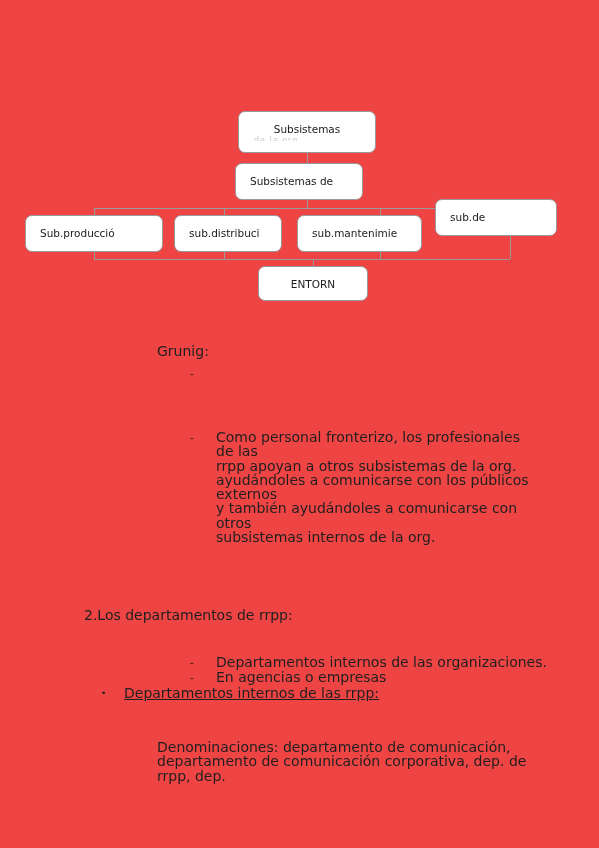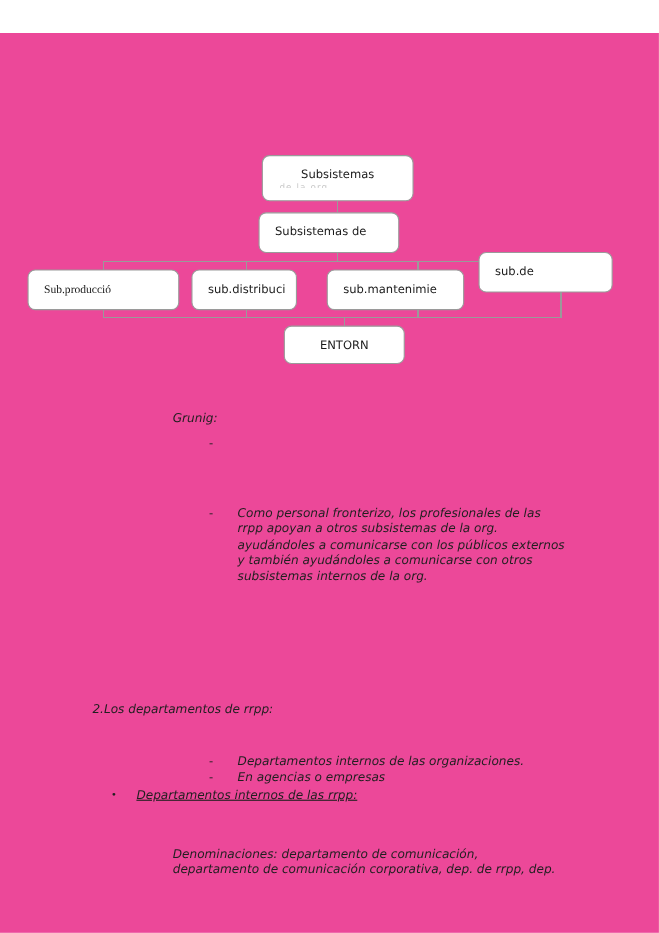--- a/index.html
+++ b/index.html
@@ -12,22 +12,21 @@
     height: 848px;
     position: relative;
     font-family: "DejaVu Sans", "Liberation Sans", sans-serif;
     color: #1a1a1a;
     overflow: hidden;
   }
 
   .page {
     position: absolute;
     inset: 0;
-    background: #ec4899;
-    margin-top: 30px;
+    background: #ef4444;
   }
 
   
   .diagram {
     position: absolute;
     left: 0;
     top: 0;
     width: 599px;
     height: 330px;
   }
@@ -69,34 +68,33 @@
     line-height: 9px;
     color: #c9c9c9;
     letter-spacing: 1px;
     white-space: nowrap;
     overflow: hidden;
     height: 5px;
   }
 
   #node-top     { left: 238px; top: 111px; width: 138px; height: 42px; }
   #node-second  { left: 235px; top: 163px; width: 128px; height: 37px; }
-  #node-prod    { left: 25px;  top: 215px; width: 138px; height: 37px; font-family: Liberation Serif, serif; }
-  #node-distrib { left: 174px; top: 215px; width: 96px; height: 37px; }
+  #node-prod    { left: 25px;  top: 215px; width: 138px; height: 37px; }
+  #node-distrib { left: 174px; top: 215px; width: 108px; height: 37px; }
   #node-mant    { left: 297px; top: 215px; width: 125px; height: 37px; }
   #node-sde     { left: 435px; top: 199px; width: 122px; height: 37px; }
   #node-entorno { left: 258px; top: 266px; width: 110px; height: 35px; }
 
   
   .tx {
     position: absolute;
-    font-size: 11px;
+    font-size: 14px;
     line-height: 14.3px;
     color: #1f1f1f;
     white-space: pre-wrap;
-    font-style: italic;
   }
   .dash {
     position: absolute;
     font-size: 10.6px;
     line-height: 14.3px;
     color: #1f1f1f;
   }
   .bullet {
     position: absolute;
     font-size: 9px;

